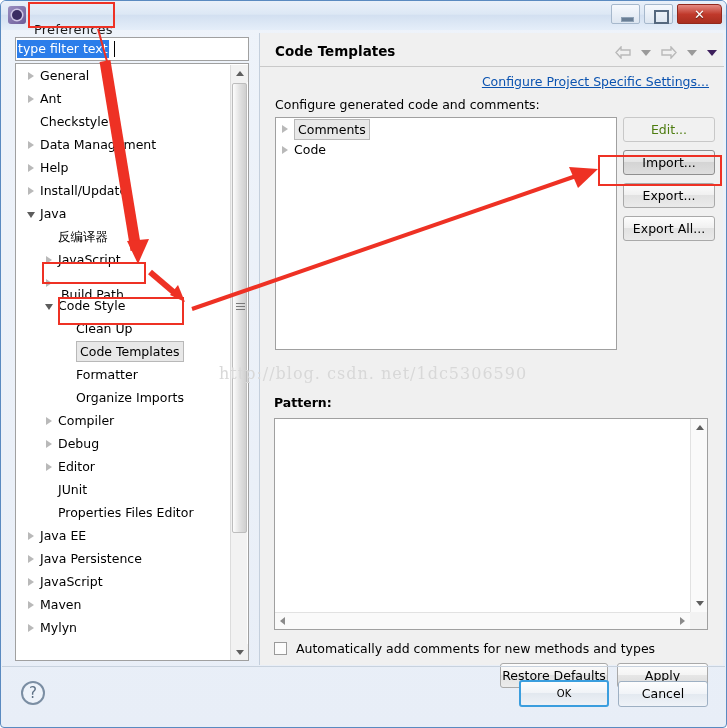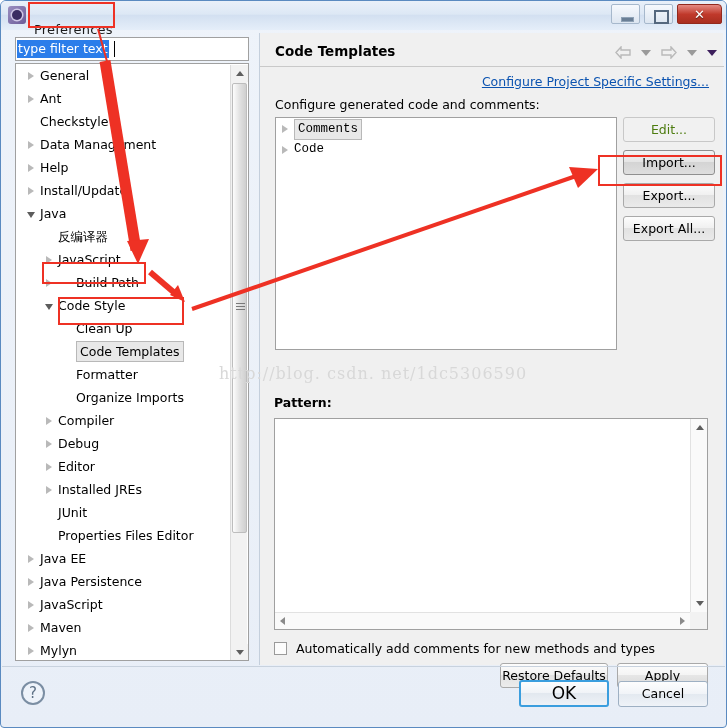--- a/index.html
+++ b/index.html
@@ -196,21 +196,21 @@
     white-space:nowrap;
   }
   #cfg-desc {
     position:absolute; left:15px; top:64px;
     font-size:12.5px; color:#000; white-space:nowrap;
   }
 
   #tmpl-tree {
     position:absolute; left:15px; top:84px;
     width:342px; height:233px;
-    background:#ffffff; border:1px solid #a0a0a0;font-family:Liberation Mono, monospace;
+    background:#ffffff; border:1px solid #a0a0a0;
   }
   .tt-row { position:relative; height:21px; line-height:21px; font-size:12.5px; padding-left:18px; }
   .tt-tw { position:absolute; left:4px; top:0; width:12px; height:21px; }
   .tt-tw::before {
     content:""; position:absolute; left:2px; top:7px;
     width:0;height:0;
     border-top:4px solid transparent; border-bottom:4px solid transparent;
     border-left:6px solid #b9b9b9;
   }
 
@@ -264,21 +264,21 @@
   #help-icon {
     position:absolute; left:20px; top:680px;
     width:24px; height:24px; border:2px solid #7b8ea3; border-radius:50%;
     color:#5d7085; font-size:15px; text-align:center; line-height:20px;
     background:#eef3fa;
   }
   #ok-btn {
     position:absolute; left:518px; top:679px; width:90px; height:27px;
     border:2px solid #3b9ede; border-radius:3px;
     background: linear-gradient(to bottom,#fcfdfe,#f0f3f7 48%,#e2e8ef 50%,#eef2f7);
-    font-size:17px; line-height:23px; text-align:center; color:#000;
+    font-size:10px; line-height:23px; text-align:center; color:#000;
   }
   #cancel-btn {
     position:absolute; left:617px; top:680px; width:90px; height:26px;
     border:1px solid #9eb0c3; border-radius:3px;
     background: linear-gradient(to bottom,#fdfdfe,#f1f4f8 48%,#e3e9f0 50%,#eff3f8);
     font-size:12.5px; line-height:24px; text-align:center; color:#000;
   }
 
   
   #overlay { position:absolute; left:0; top:0; width:727px; height:728px; pointer-events:none; }
@@ -342,21 +342,21 @@
         </div>
         <div class="tree-item">
           <span class="tlabel" style="left: 42px;">反编译器</span>
         </div>
         <div class="tree-item">
           <span class="tw" style="left: 26px;"></span>
           <span class="tlabel" style="left: 42px;">JavaScript</span>
         </div>
         <div class="tree-item">
           <span class="tw" style="left: 26px;"></span>
-          <span class="tlabel" style="left: 60px;">Build Path</span>
+          <span class="tlabel" style="left: 45px; margin-top: 12px;">Build Path</span>
         </div>
         <div class="tree-item">
           <span class="tw open" style="left: 26px;"></span>
           <span class="tlabel" style="left: 42px;">Code Style</span>
         </div>
         <div class="tree-item">
           <span class="tlabel" style="left: 60px;">Clean Up</span>
         </div>
         <div class="tree-item">
           <span class="tlabel " style="left: 60px;"><span class="sel-box">Code Templates</span></span>
@@ -371,24 +371,20 @@
           <span class="tw" style="left: 26px;"></span>
           <span class="tlabel" style="left: 42px;">Compiler</span>
         </div>
         <div class="tree-item">
           <span class="tw" style="left: 26px;"></span>
           <span class="tlabel" style="left: 42px;">Debug</span>
         </div>
         <div class="tree-item">
           <span class="tw" style="left: 26px;"></span>
           <span class="tlabel" style="left: 42px;">Editor</span>
-        </div>
-        <div class="tree-item">
-          <span class="tw" style="left: 26px;"></span>
-          <span class="tlabel" style="left: 42px;">Installed JREs</span>
         </div>
         <div class="tree-item">
           <span class="tlabel" style="left: 42px;">JUnit</span>
         </div>
         <div class="tree-item">
           <span class="tlabel" style="left: 42px;">Properties Files Editor</span>
         </div>
         <div class="tree-item">
           <span class="tw" style="left: 8px;"></span>
           <span class="tlabel" style="left: 24px;">Java EE</span>

